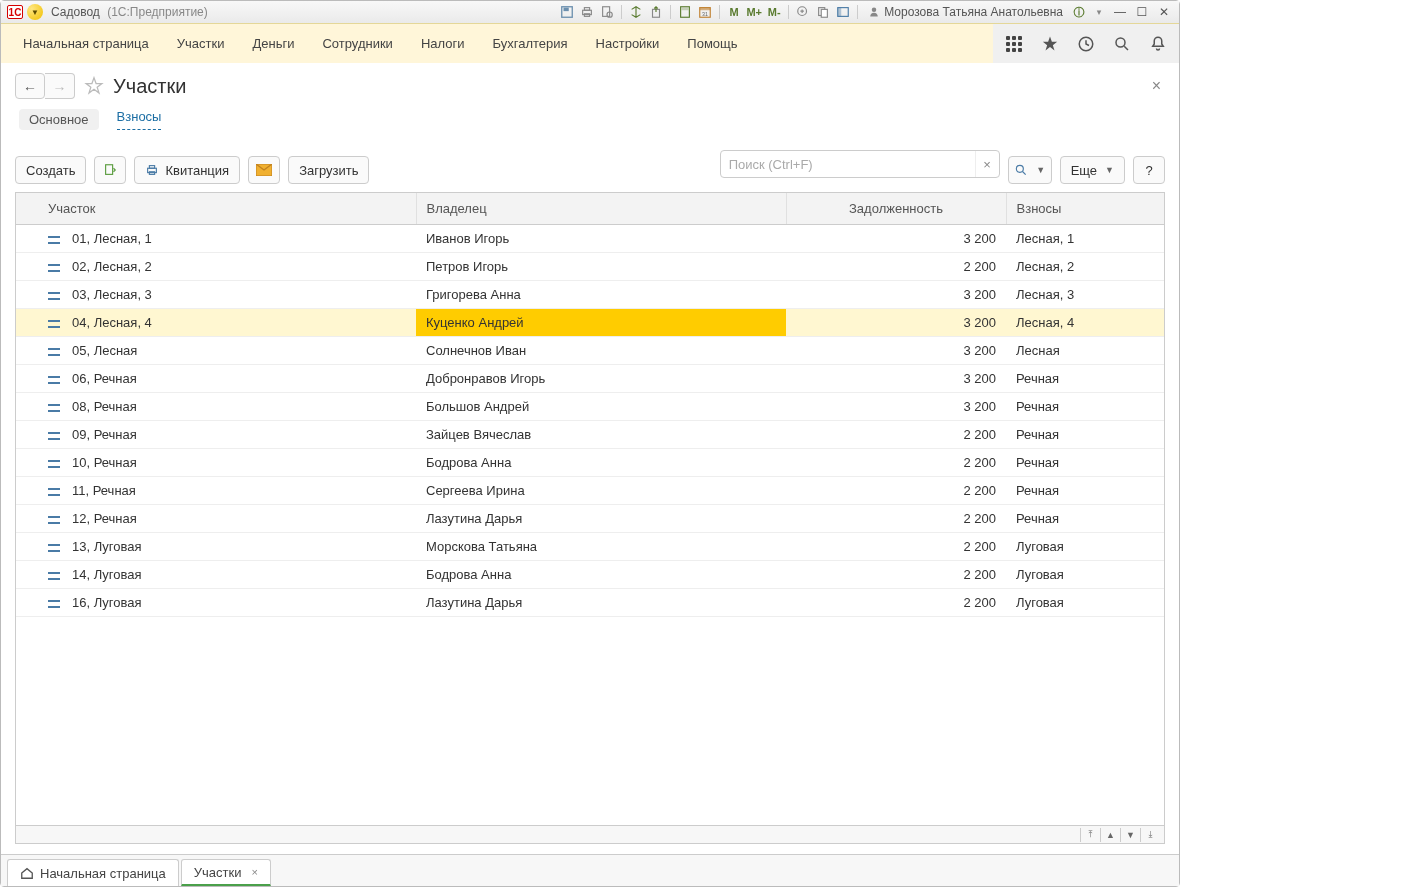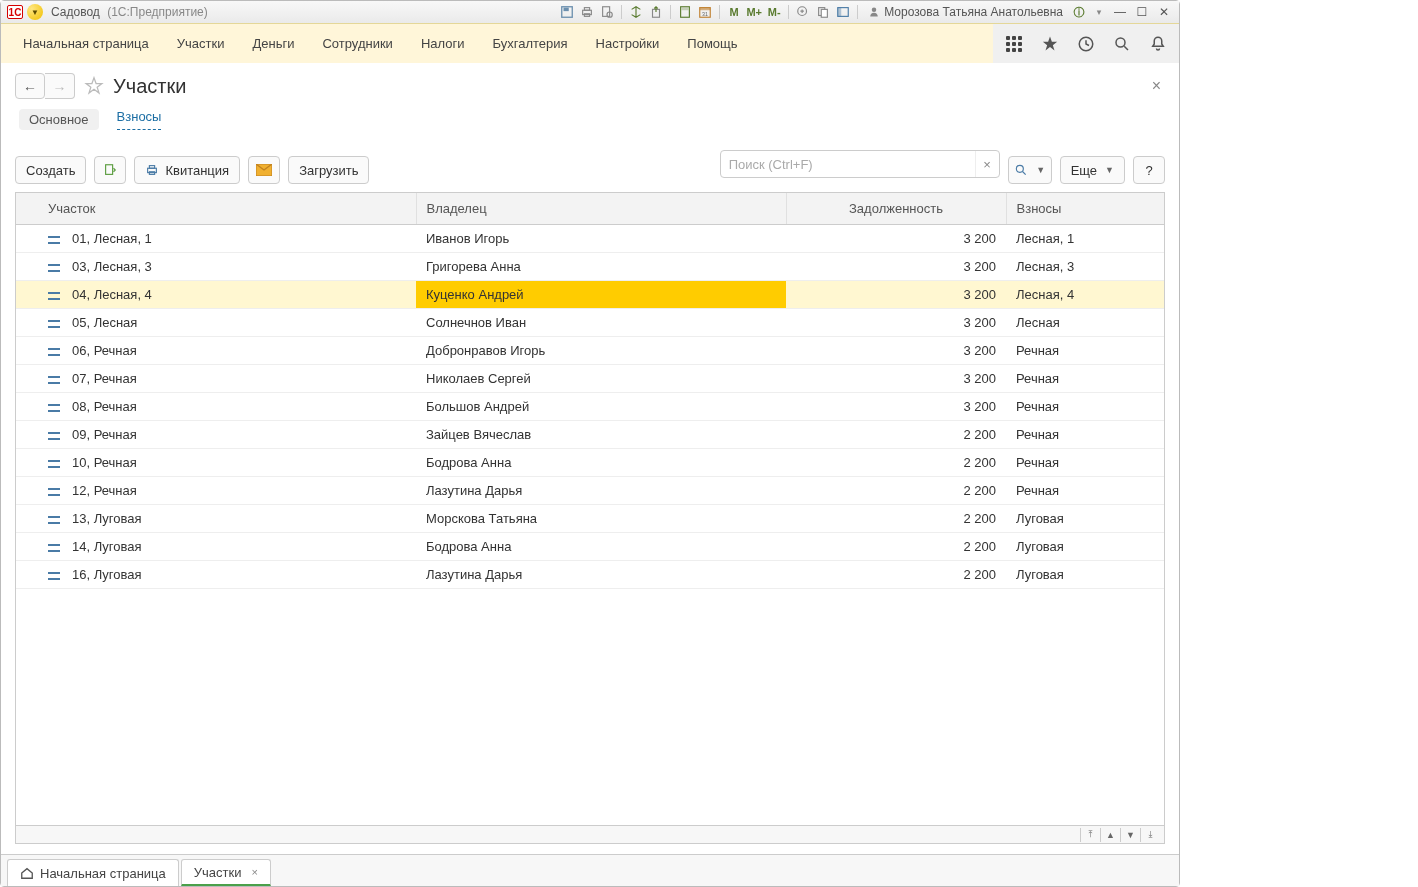--- a/index.html
+++ b/index.html
@@ -323,20 +323,26 @@
               <col>
           </colgroup>
           <tbody id="table-body">
               <tr>
                 <td class="col-plot"><span class="row-ic"></span>01, Лесная, 1</td>
                 <td class="col-owner owner-cell">Иванов Игорь</td>
                 <td class="col-debt" style="text-align: right;">3 200</td>
                 <td class="col-addr">Лесная, 1</td>
               </tr>
               <tr>
+                <td class="col-plot"><span class="row-ic"></span>02, Лесная, 2</td>
+                <td class="col-owner owner-cell">Петров Игорь</td>
+                <td class="col-debt" style="text-align: right;">2 200</td>
+                <td class="col-addr">Лесная, 2</td>
+              </tr>
+              <tr>
                 <td class="col-plot"><span class="row-ic"></span>03, Лесная, 3</td>
                 <td class="col-owner owner-cell">Григорева Анна</td>
                 <td class="col-debt" style="text-align: right;">3 200</td>
                 <td class="col-addr">Лесная, 3</td>
               </tr>
               <tr class="selected">
                 <td class="col-plot"><span class="row-ic"></span>04, Лесная, 4</td>
                 <td class="col-owner owner-cell">Куценко Андрей</td>
                 <td class="col-debt" style="text-align: right;">3 200</td>
                 <td class="col-addr">Лесная, 4</td>
@@ -347,40 +353,40 @@
                 <td class="col-debt" style="text-align: right;">3 200</td>
                 <td class="col-addr">Лесная</td>
               </tr>
               <tr>
                 <td class="col-plot"><span class="row-ic"></span>06, Речная</td>
                 <td class="col-owner owner-cell">Добронравов Игорь</td>
                 <td class="col-debt" style="text-align: right;">3 200</td>
                 <td class="col-addr">Речная</td>
               </tr>
               <tr>
-                <td class="col-plot"><span class="row-ic"></span>07, Речная</td>
-                <td class="col-owner owner-cell">Николаев Сергей</td>
-                <td class="col-debt" style="text-align: right;">3 200</td>
-                <td class="col-addr">Речная</td>
-              </tr>
-              <tr>
                 <td class="col-plot"><span class="row-ic"></span>08, Речная</td>
                 <td class="col-owner owner-cell">Большов Андрей</td>
                 <td class="col-debt" style="text-align: right;">3 200</td>
                 <td class="col-addr">Речная</td>
               </tr>
               <tr>
                 <td class="col-plot"><span class="row-ic"></span>09, Речная</td>
                 <td class="col-owner owner-cell">Зайцев Вячеслав</td>
                 <td class="col-debt" style="text-align: right;">2 200</td>
                 <td class="col-addr">Речная</td>
               </tr>
               <tr>
                 <td class="col-plot"><span class="row-ic"></span>10, Речная</td>
                 <td class="col-owner owner-cell">Бодрова Анна</td>
+                <td class="col-debt" style="text-align: right;">2 200</td>
+                <td class="col-addr">Речная</td>
+              </tr>
+              <tr>
+                <td class="col-plot"><span class="row-ic"></span>11, Речная</td>
+                <td class="col-owner owner-cell">Сергеева Ирина</td>
                 <td class="col-debt" style="text-align: right;">2 200</td>
                 <td class="col-addr">Речная</td>
               </tr>
               <tr>
                 <td class="col-plot"><span class="row-ic"></span>12, Речная</td>
                 <td class="col-owner owner-cell">Лазутина Дарья</td>
                 <td class="col-debt" style="text-align: right;">2 200</td>
                 <td class="col-addr">Речная</td>
               </tr>
               <tr>

